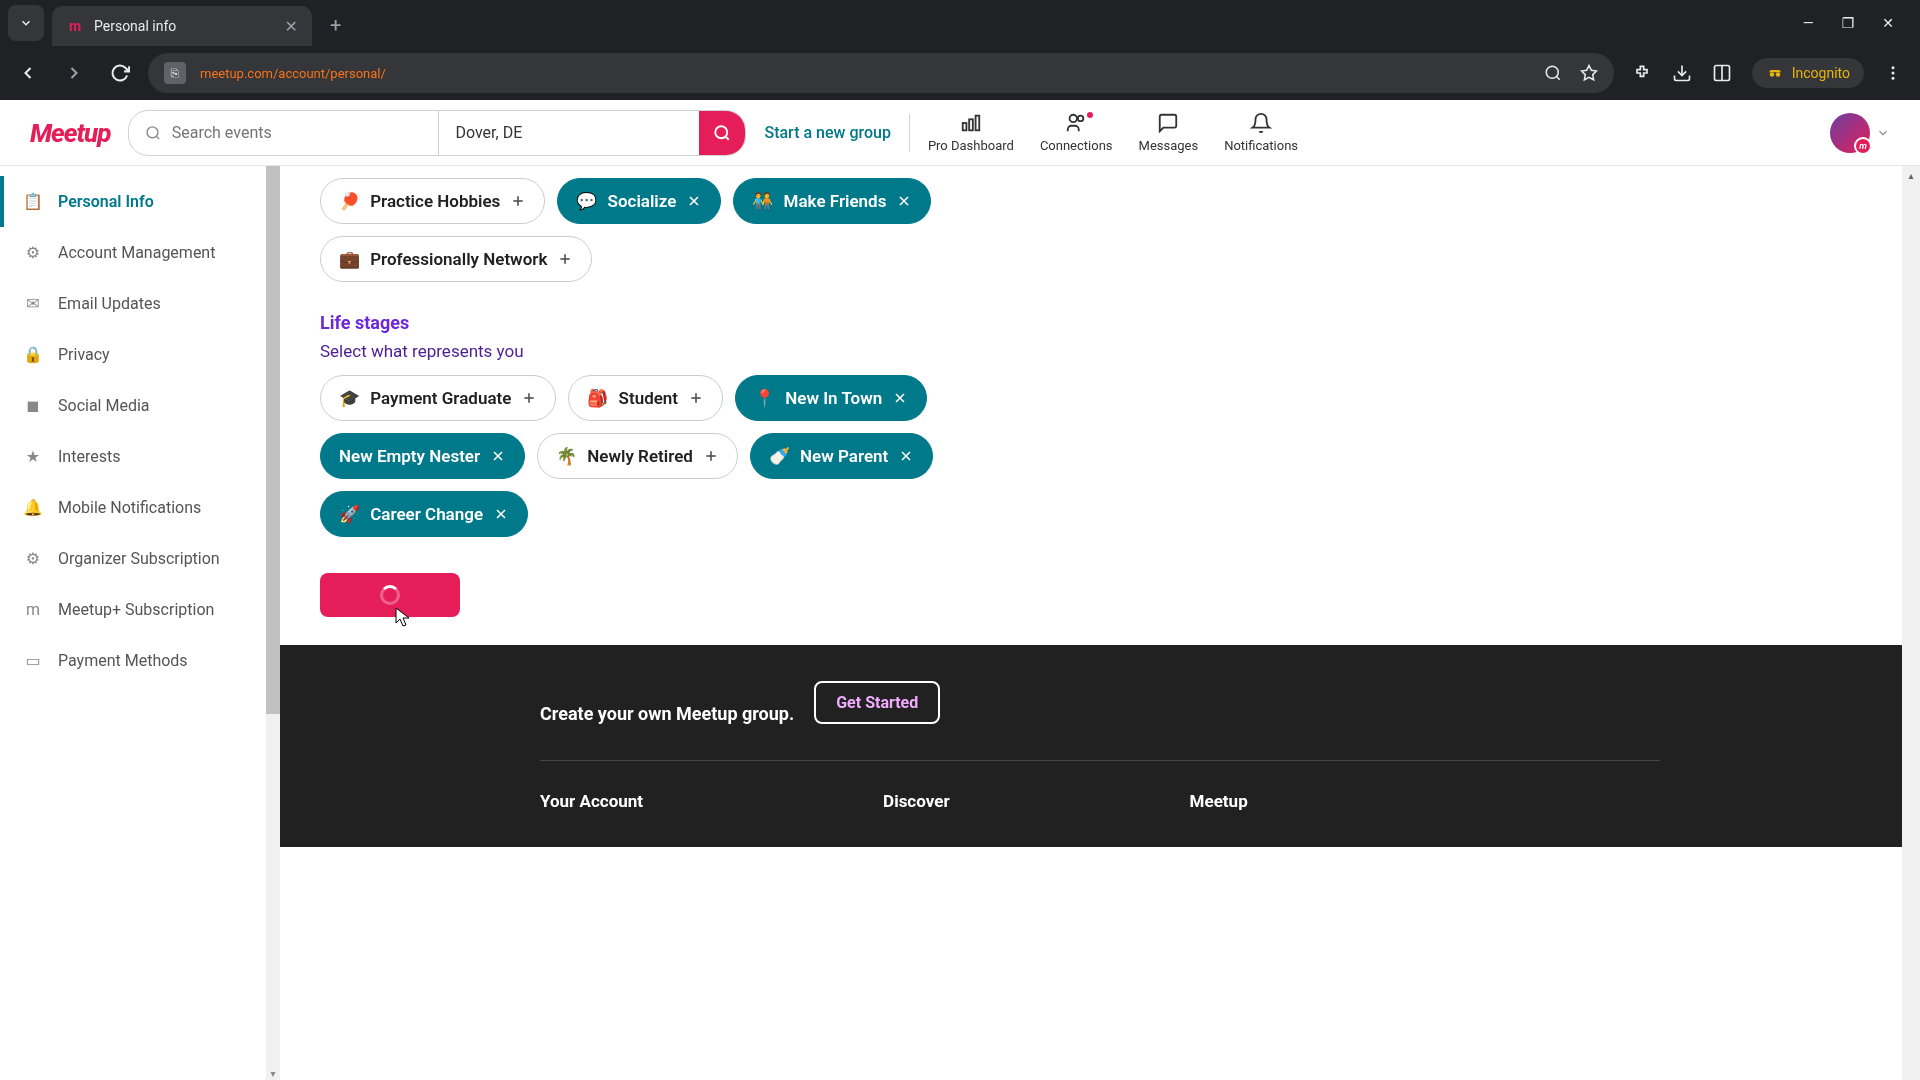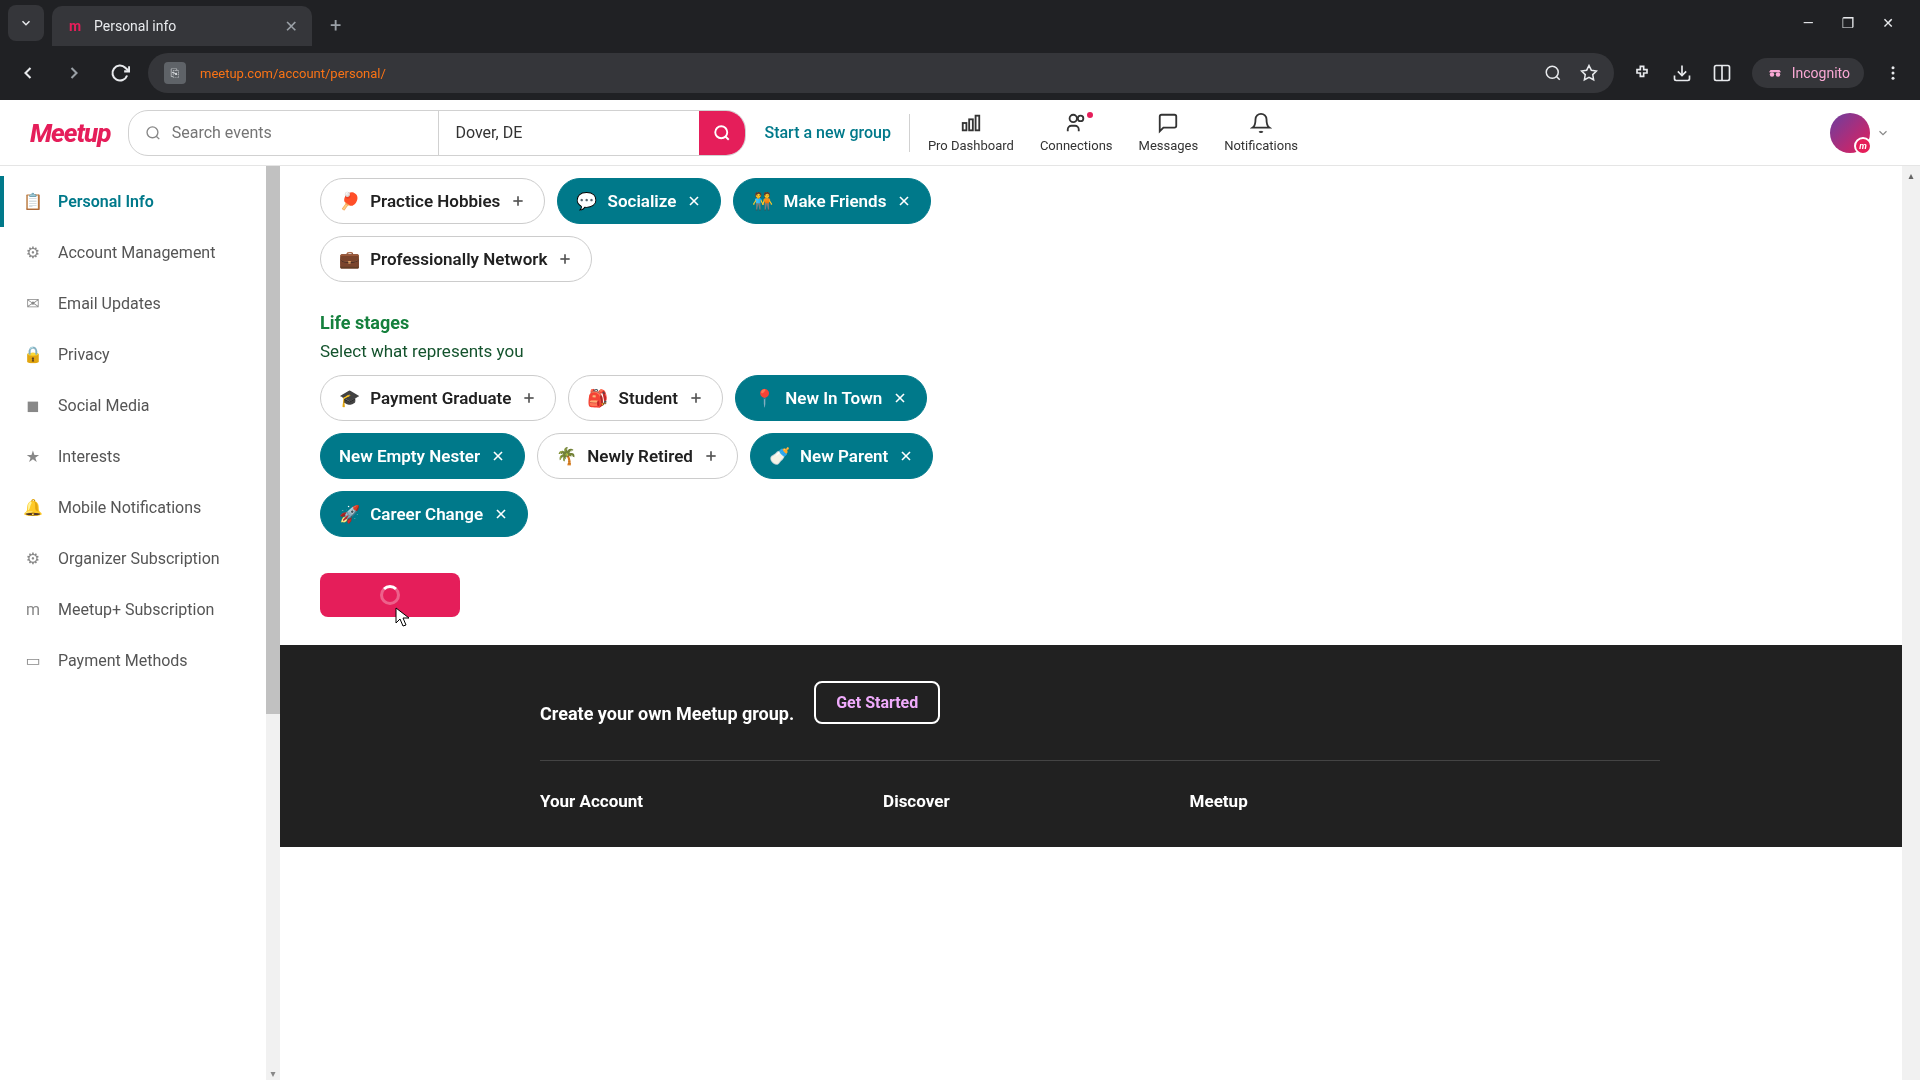--- a/index.html
+++ b/index.html
@@ -18,21 +18,21 @@
 .window-controls span { font-size: 14px; }
 
 .nav-bar { height: 54px; display: flex; align-items: center; padding: 0 10px; gap: 10px; }
 .nav-btn { width: 36px; height: 36px; display: flex; align-items: center; justify-content: center; color: #9aa0a6; border-radius: 50%; }
 .nav-btn.active { color: #e8eaed; }
 .url-bar { flex: 1; background: #35363a; height: 40px; border-radius: 20px; display: flex; align-items: center; padding: 0 16px; gap: 14px; }
 .site-chip { width: 22px; height: 22px; border-radius: 4px; background: #5f6368; display:flex; align-items:center; justify-content:center; font-size:11px; color:#e8eaed;}
 .url-text { color: #f97316; font-size: 13px; flex: 1; }
 .url-actions { display: flex; gap: 18px; color: #e8eaed; align-items: center; }
 .toolbar-icons { display: flex; gap: 20px; color: #e8eaed; align-items: center; padding: 0 8px; }
-.incognito-badge { display: flex; align-items: center; gap: 8px; background: #35363a; padding: 6px 14px; border-radius: 18px; color: #f9a8d4; font-size: 14px; }
+.incognito-badge { display: flex; align-items: center; gap: 8px; background: #35363a; padding: 6px 14px; border-radius: 18px; color: #eab308; font-size: 14px; }
 
 
 .app-header { height: 66px; border-bottom: 1px solid #e5e5e5; display: flex; align-items: center; padding: 0 30px; gap: 18px; background:#fff; }
 .logo { color: #e51e5a; font-size: 26px; font-weight: 800; font-style: italic; letter-spacing: -1px; }
 .search-container { display: flex; height: 46px; border: 1px solid #d1d1d1; border-radius: 20px; overflow: hidden; }
 .search-events { display: flex; align-items: center; gap: 10px; padding: 0 16px; width: 310px; border-right: 1px solid #d1d1d1; }
 .search-events input { border: none; outline: none; font-size: 16px; width: 100%; }
 .search-location { display: flex; align-items: center; padding: 0 16px; width: 260px; font-size: 16px; color: #333; }
 .search-btn { width: 46px; background: #e51e5a; display: flex; align-items: center; justify-content: center; color: #fff; }
 .start-group { color: #00798a; font-size: 16px; font-weight: 500; }
@@ -54,22 +54,22 @@
 .sidebar-scroll-arrow { position:absolute; right:0; bottom:0; width:14px; height:14px; background:#f1f1f1; color:#888; font-size:10px; display:flex; align-items:center; justify-content:center;}
 .sidebar-item { display: flex; align-items: center; gap: 16px; padding: 16px 24px; font-size: 16px; color: #555; cursor: pointer; }
 .sidebar-item.active { color: #00798a; font-weight: 600; border-left: 4px solid #00798a; padding-left: 20px; }
 .sidebar-icon { width: 18px; height: 18px; display: flex; align-items: center; justify-content: center; color: #888; }
 .sidebar-item.active .sidebar-icon { color: #00798a; }
 
 .content { flex: 1; padding: 0 40px 0 40px; overflow-y: auto; position: relative; background:#fff;}
 .content-scroll { position:absolute; right:0; top:0; bottom:0; width:18px; background:#f1f1f1;}
 .content-scroll-up { position:absolute; top:0; right:0; width:18px; height:18px; display:flex; align-items:center; justify-content:center; font-size:10px; color:#666;}
 .section-title { font-size: 18px; font-weight: 700; color: #212121; margin-top: -2px; }
-.section-subtitle { font-size: 17px; color: #14532d; margin: 8px 0 14px; }
-.section-heading { font-size: 18px; font-weight: 700; color: #15803d; margin-top: 30px; }
+.section-subtitle { font-size: 17px; color: #4c1d95; margin: 8px 0 14px; }
+.section-heading { font-size: 18px; font-weight: 700; color: #6d28d9; margin-top: 30px; }
 
 .chips { display: flex; flex-wrap: wrap; gap: 12px; margin-top: 12px; max-width: 700px;}
 .chip { display: flex; align-items: center; gap: 10px; padding: 12px 18px; border-radius: 24px; font-size: 17px; font-weight: 600; cursor: pointer; }
 .chip.unselected { background: #fff; border: 1px solid #ccc; color: #212121; }
 .chip.selected { background: #00798a; color: #fff; border: 1px solid #00798a; }
 .chip-emoji { font-size: 17px; }
 .chip-action { font-size: 18px; display: flex; }
 .chip.unselected .chip-action svg { stroke: #555; }
 .chip.selected .chip-action svg { stroke: #fff; }
 

